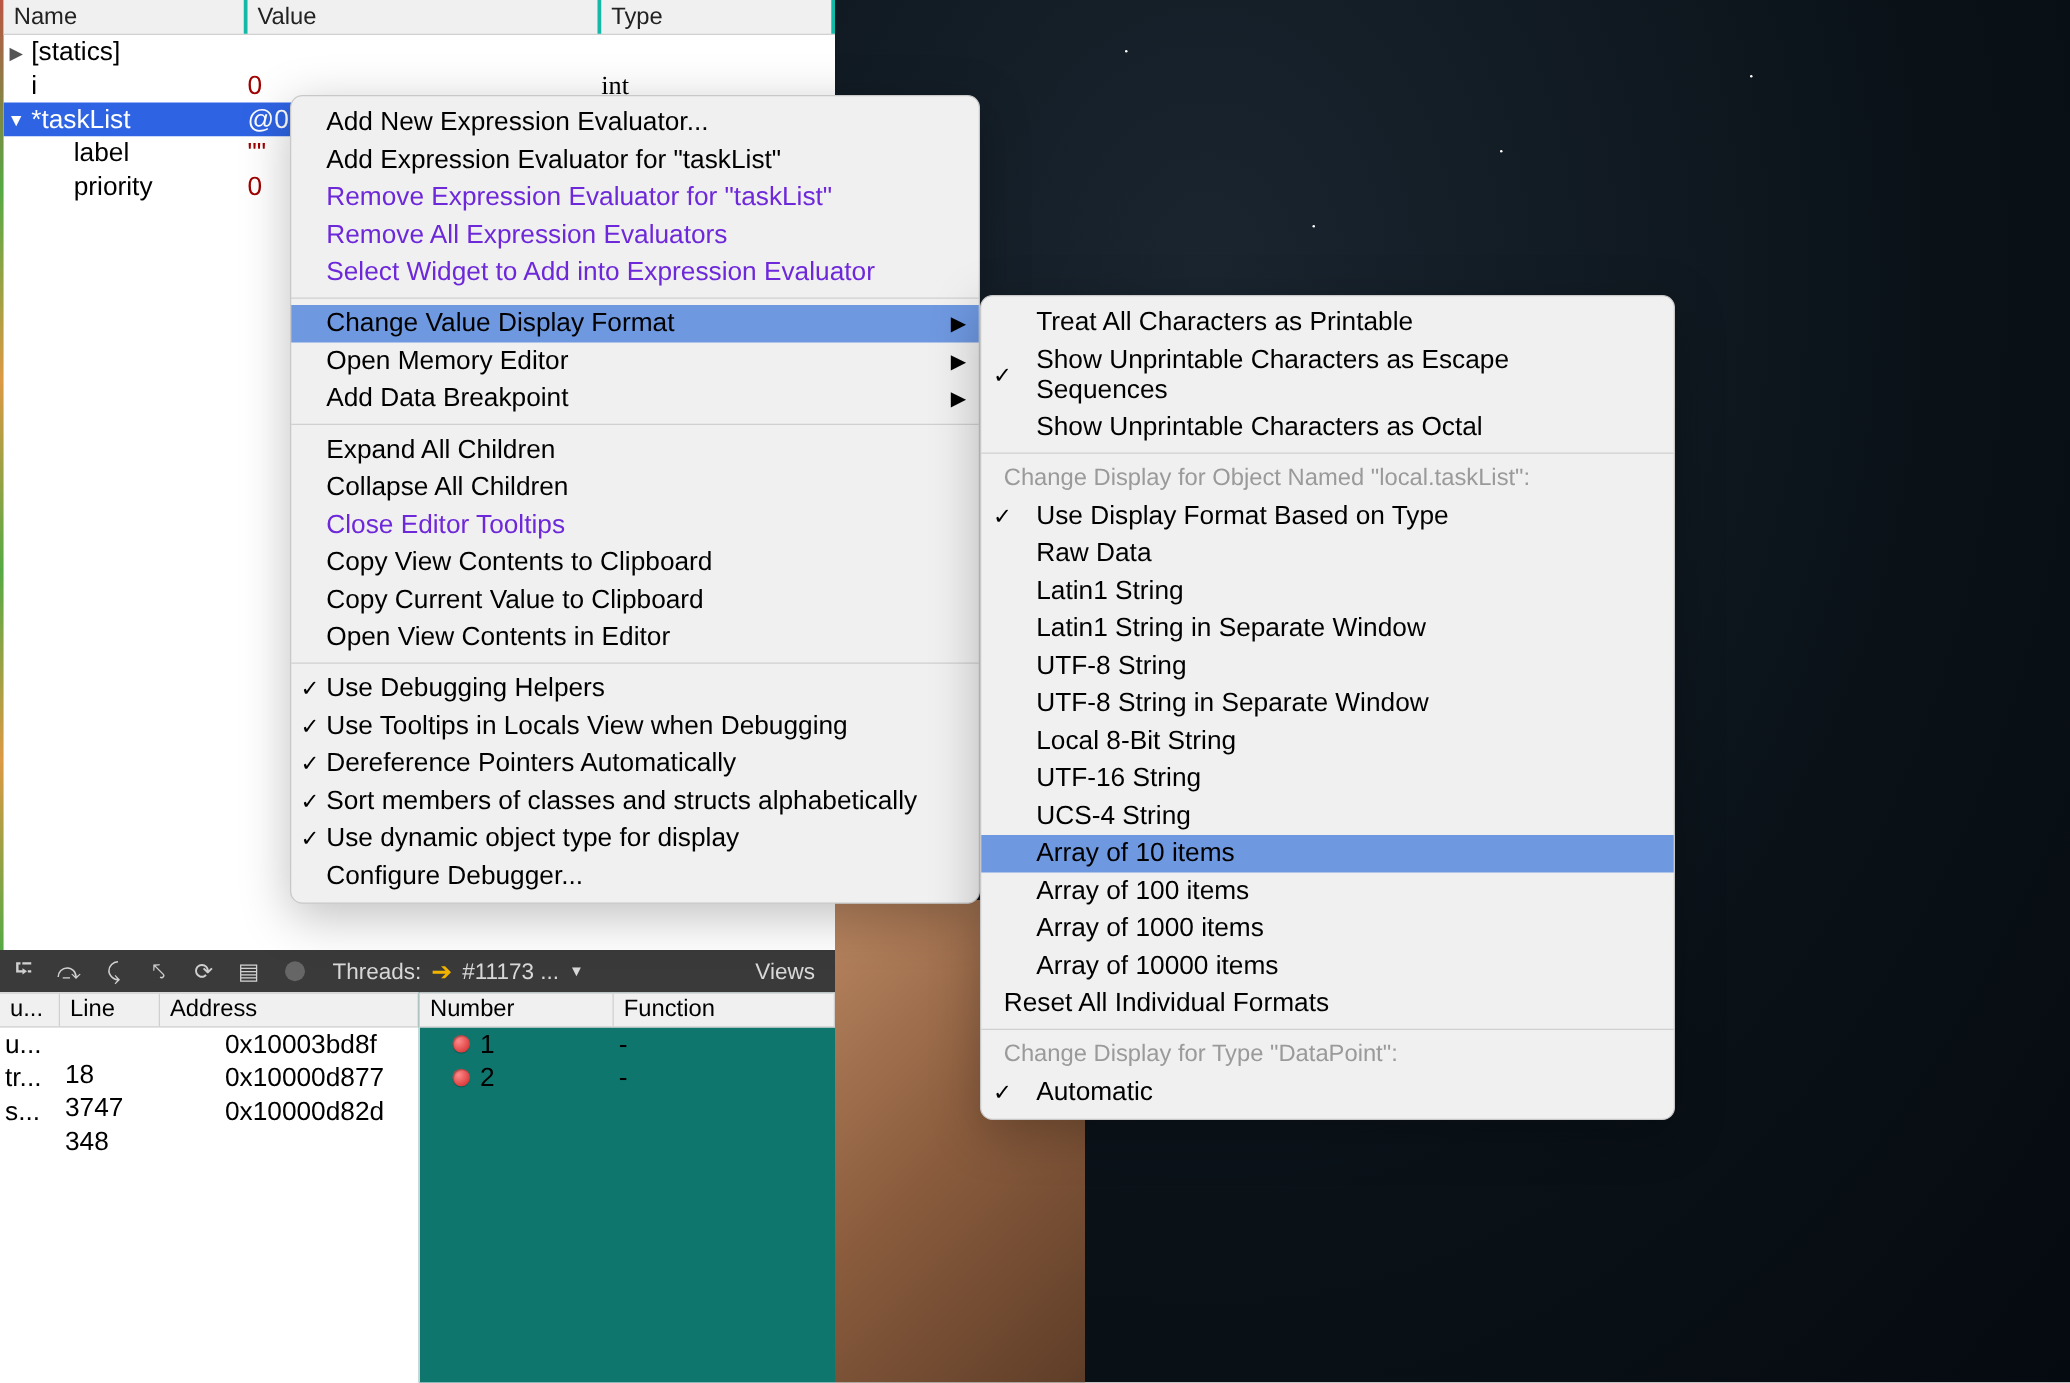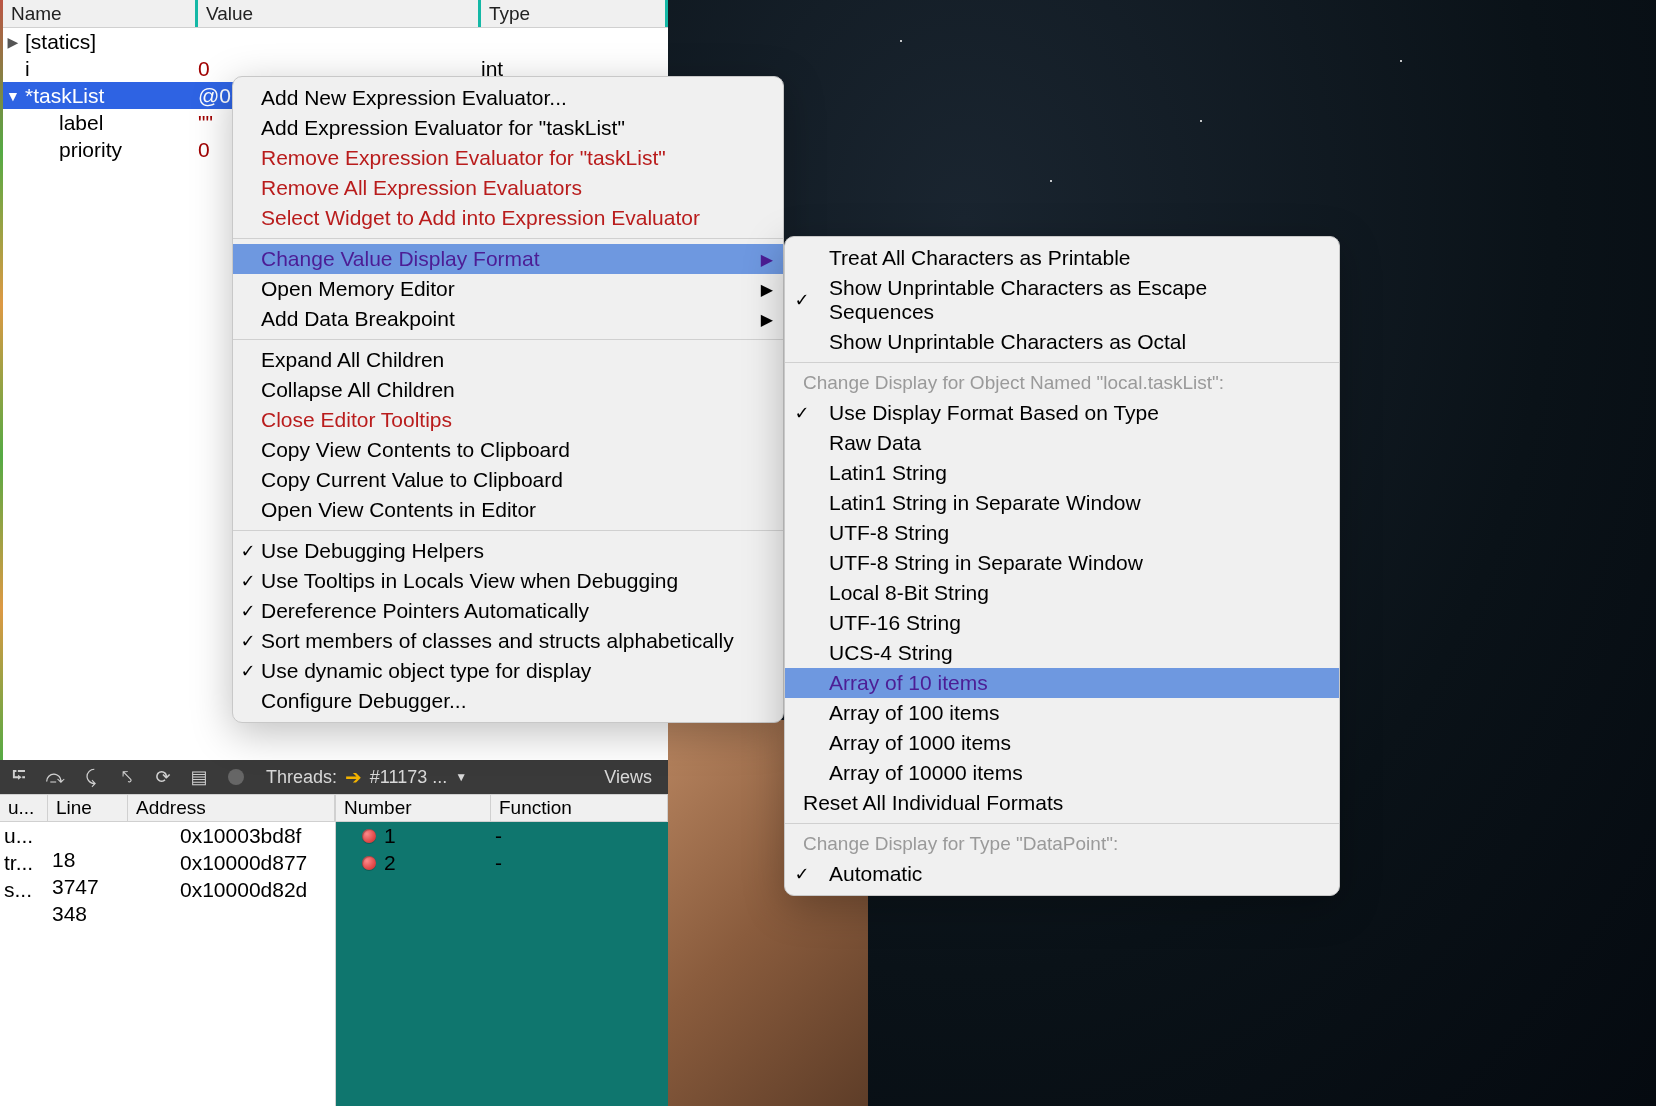--- a/index.html
+++ b/index.html
@@ -10,28 +10,28 @@
   .th { padding: 2px 8px; border-right: 3px solid #14b8a6; display:flex; align-items:center;}
   .th1 { width: 195px;} .th2 { width: 283px;} .th3 { flex:1;}
   .rows { }
   .row { height: 27px; display: flex; align-items: center; font-size: 21px; }
   .row.sel { background: #2e63e3; color: #fff; }
   .twisty { width: 20px; text-align: center; font-size: 14px; color: #555; }
   .row.sel .twisty { color: #fff; }
   .nm { width: 175px; padding-left: 2px; }
   .val { width: 283px; color: #a00000; }
   .row.sel .val { color: #fff;}
-  .tp { flex: 1; }
+  .tp { flex: 1; font-family: Liberation Serif, serif; }
 
   .context-menu { position: absolute; background: #f0f0f0; border: 1px solid #c8c8c8; border-radius: 10px; box-shadow: 0 10px 40px rgba(0,0,0,0.25); padding: 6px 0; font-size: 21px; }
   .menu1 { left: 232px; top: 76px; width: 552px; z-index: 10;}
   .sep { height: 1px; background: #d0d0d0; margin: 5px 0; }
   .mi { padding: 3px 28px 3px 28px; display: flex; align-items: center; position: relative; min-height: 30px;}
-  .mi.disabled { color: #b91c1c; }
-  .mi.hl { background: #6e98e0; color: #4c1d95; }
+  .mi.disabled { color: #6d28d9; }
+  .mi.hl { background: #6e98e0; color: #000000; }
   .mi .chk { position: absolute; left: 6px; width: 18px; text-align: center; font-size: 18px;}
   .mi .sub { position: absolute; right: 10px; font-size: 16px;}
 
   .menu2 { left: 784px; top: 236px; width: 556px; z-index: 11;}
   .section-label { padding: 4px 18px; color: #9a9a9a; font-size: 19px; }
   .menu2 .mi { padding-left: 44px; }
   .menu2 .chk { left: 8px; }
 
   .bg-img { position: absolute; left: 668px; top: 0; width: 988px; height: 1106px; background: radial-gradient(ellipse at 30% 20%, #1a2530 0%, #0a1218 60%, #050a10 100%); z-index: -1;}
   .bg-rock { position: absolute; left: 668px; top: 720px; width: 200px; height: 386px; background: linear-gradient(135deg,#b88560,#8a5c3d,#5e3d28); z-index: -1;}

